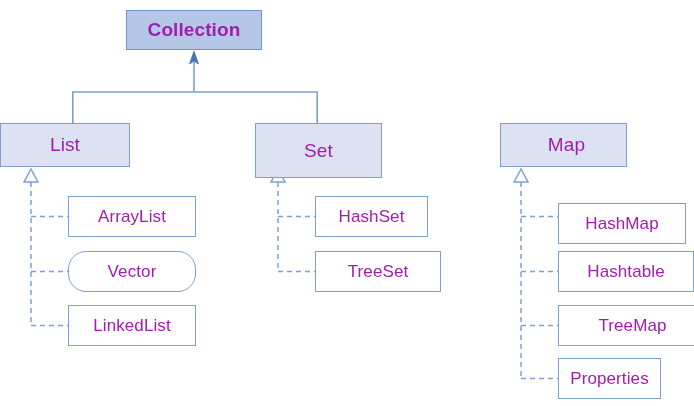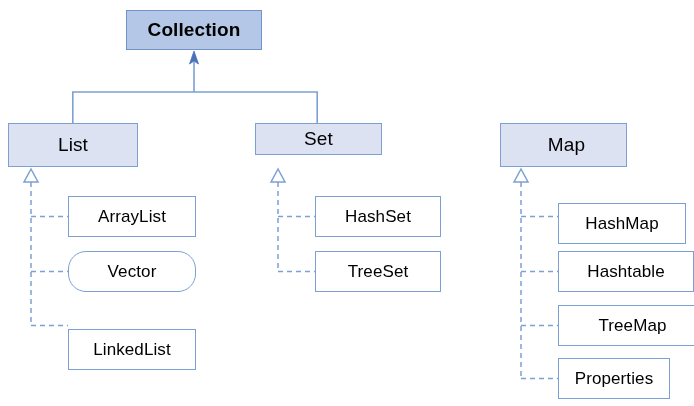--- a/index.html
+++ b/index.html
@@ -24,21 +24,21 @@
     height: 406px;
     pointer-events: none;
   }
   .node {
     position: absolute;
     box-sizing: border-box;
     display: flex;
     align-items: center;
     justify-content: center;
     border: 1px solid #7da0d4;
-    color: #000000;
+    color: #a21caf;
     letter-spacing: 0.1px;
     white-space: nowrap;
   }
   
   .node.root {
     background: #b4c7e7;
     border: 1px solid #6f93cc;
     font-size: 19px;
     font-weight: bold;
   }
@@ -90,61 +90,61 @@
     <line x1="521" y1="216.5" x2="558" y2="216.5" stroke="#7da0d4" stroke-width="1.5" stroke-dasharray="5,4"></line>
     <line x1="521" y1="271.5" x2="558" y2="271.5" stroke="#7da0d4" stroke-width="1.5" stroke-dasharray="5,4"></line>
     <line x1="521" y1="325.5" x2="558" y2="325.5" stroke="#7da0d4" stroke-width="1.5" stroke-dasharray="5,4"></line>
     <line x1="521" y1="378.5" x2="558" y2="378.5" stroke="#7da0d4" stroke-width="1.5" stroke-dasharray="5,4"></line>
   </svg>
 
   <div class="node root" style="left:126px; top:10px; width:136px; height:40px;">
     <span>Collection</span>
   </div>
 
-  <div class="node iface" style="left:8px; top:123px; width:130px; height:44px;">
+  <div class="node iface" style="left:0; top:123px; width:130px; height:44px;">
     <span>List</span>
   </div>
 
-  <div class="node iface" style="left:255px; top:123px; width:127px; height:32px;">
+  <div class="node iface" style="left:255px; top:123px; width:127px; height:55px;">
     <span>Set</span>
   </div>
 
   <div class="node iface" style="left:500px; top:123px; width:127px; height:44px;padding-left:6px;">
     <span>Map</span>
   </div>
 
   <div class="node leaf" style="left:68px; top:196px; width:128px; height:41px;">
     <span>ArrayList</span>
   </div>
 
   <div class="node leaf" style="left:68px; top:251px; width:128px; height:41px;border-radius:18px;">
     <span>Vector</span>
   </div>
 
-  <div class="node leaf" style="left:68px; top:305px; width:128px; height:41px;margin-top:24px;">
+  <div class="node leaf" style="left:68px; top:305px; width:128px; height:41px;">
     <span>LinkedList</span>
   </div>
 
-  <div class="node leaf" style="left:315px; top:196px; width:126px; height:41px;text-align:right;">
+  <div class="node leaf" style="left:315px; top:196px; width:113px; height:41px;text-align:right;">
     <span>HashSet</span>
   </div>
 
   <div class="node leaf" style="left:315px; top:251px; width:126px; height:41px;">
     <span>TreeSet</span>
   </div>
 
   <div class="node leaf" style="left:558px; top:196px; width:128px; height:41px;margin-top:7px;">
     <span>HashMap</span>
   </div>
 
   <div class="node leaf" style="left:558px; top:251px; width:136px; height:41px;">
     <span>Hashtable</span>
   </div>
 
   <div class="node leaf" style="left:558px; top:305px; width:149px; height:41px;">
     <span>TreeMap</span>
   </div>
 
-  <div class="node leaf" style="left:558px; top:358px; width:112px; height:41px;">
+  <div class="node leaf" style="left:558px; top:358px; width:103px; height:41px;">
     <span>Properties</span>
   </div>
 
 </div>
 
 </body></html>

